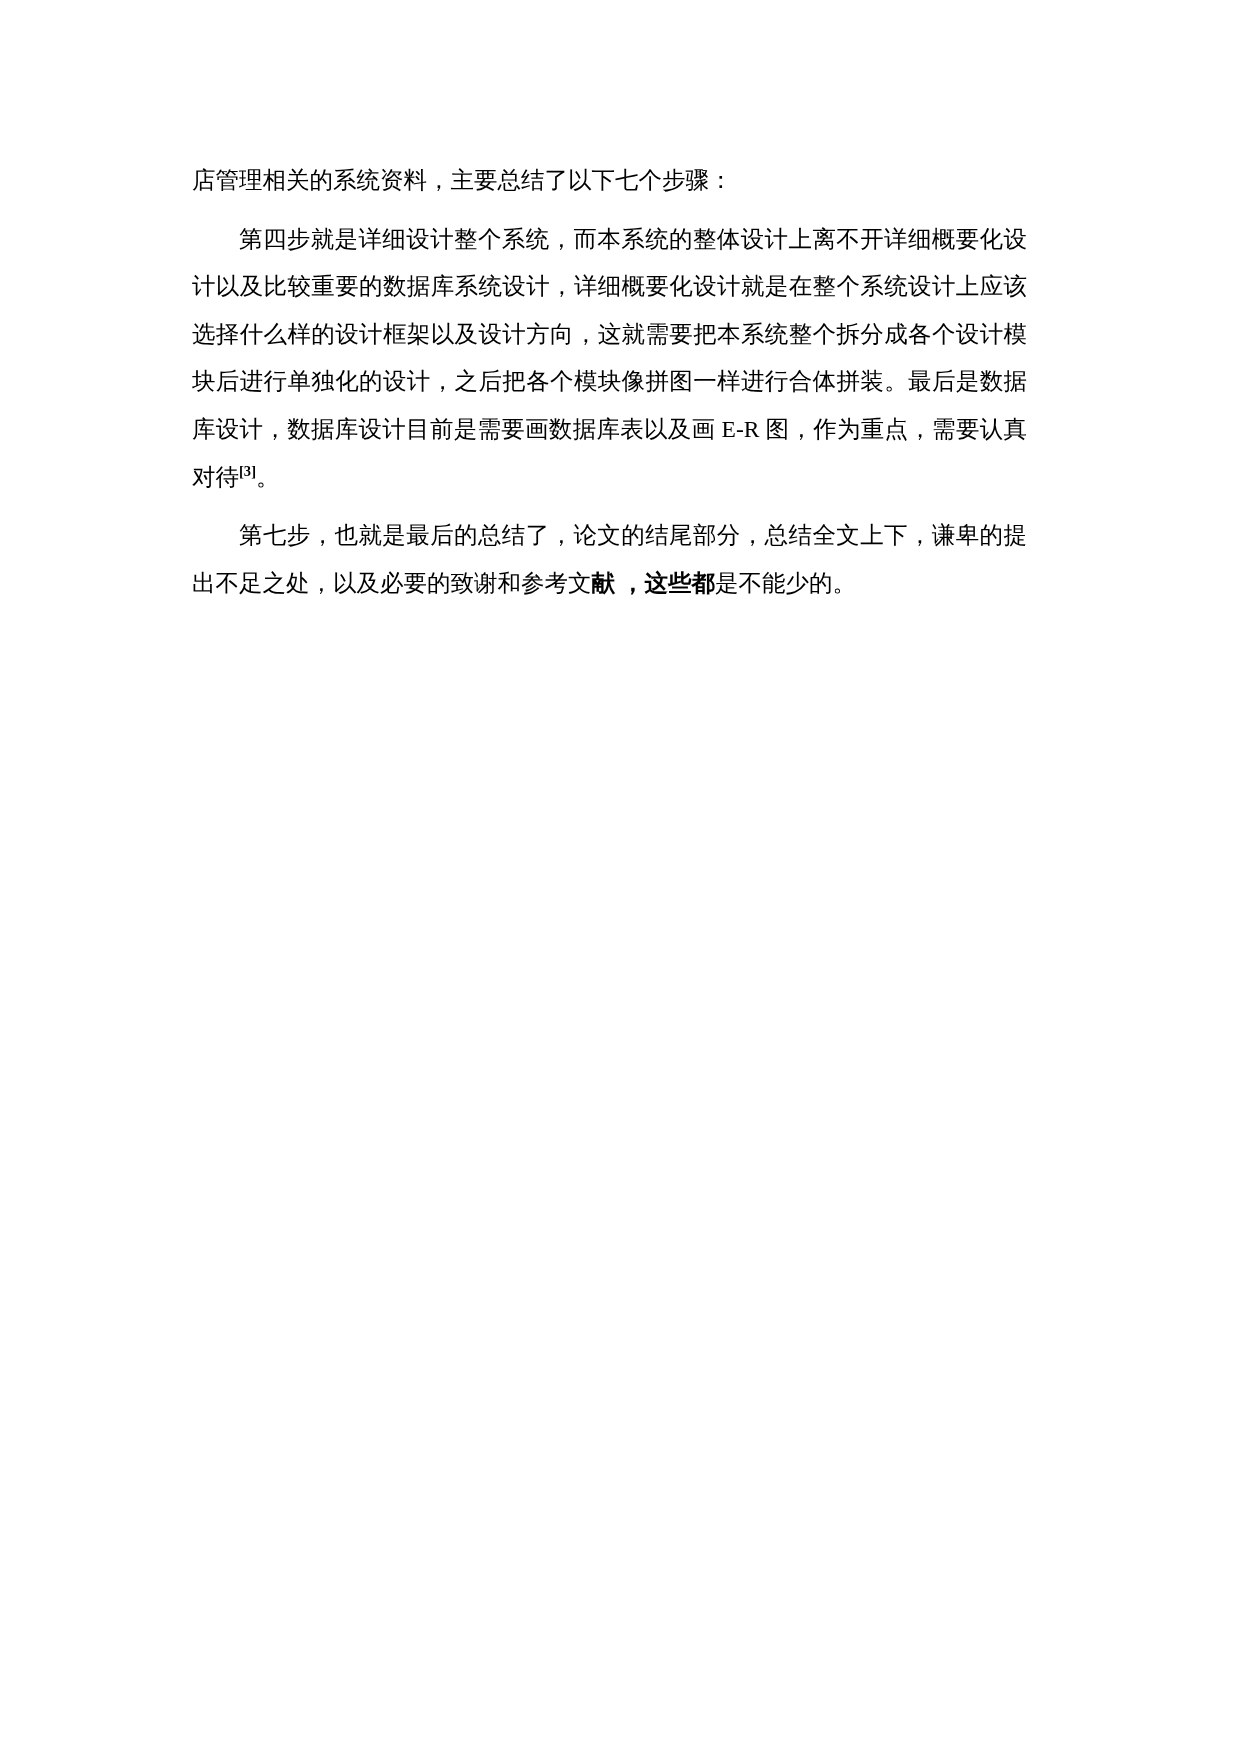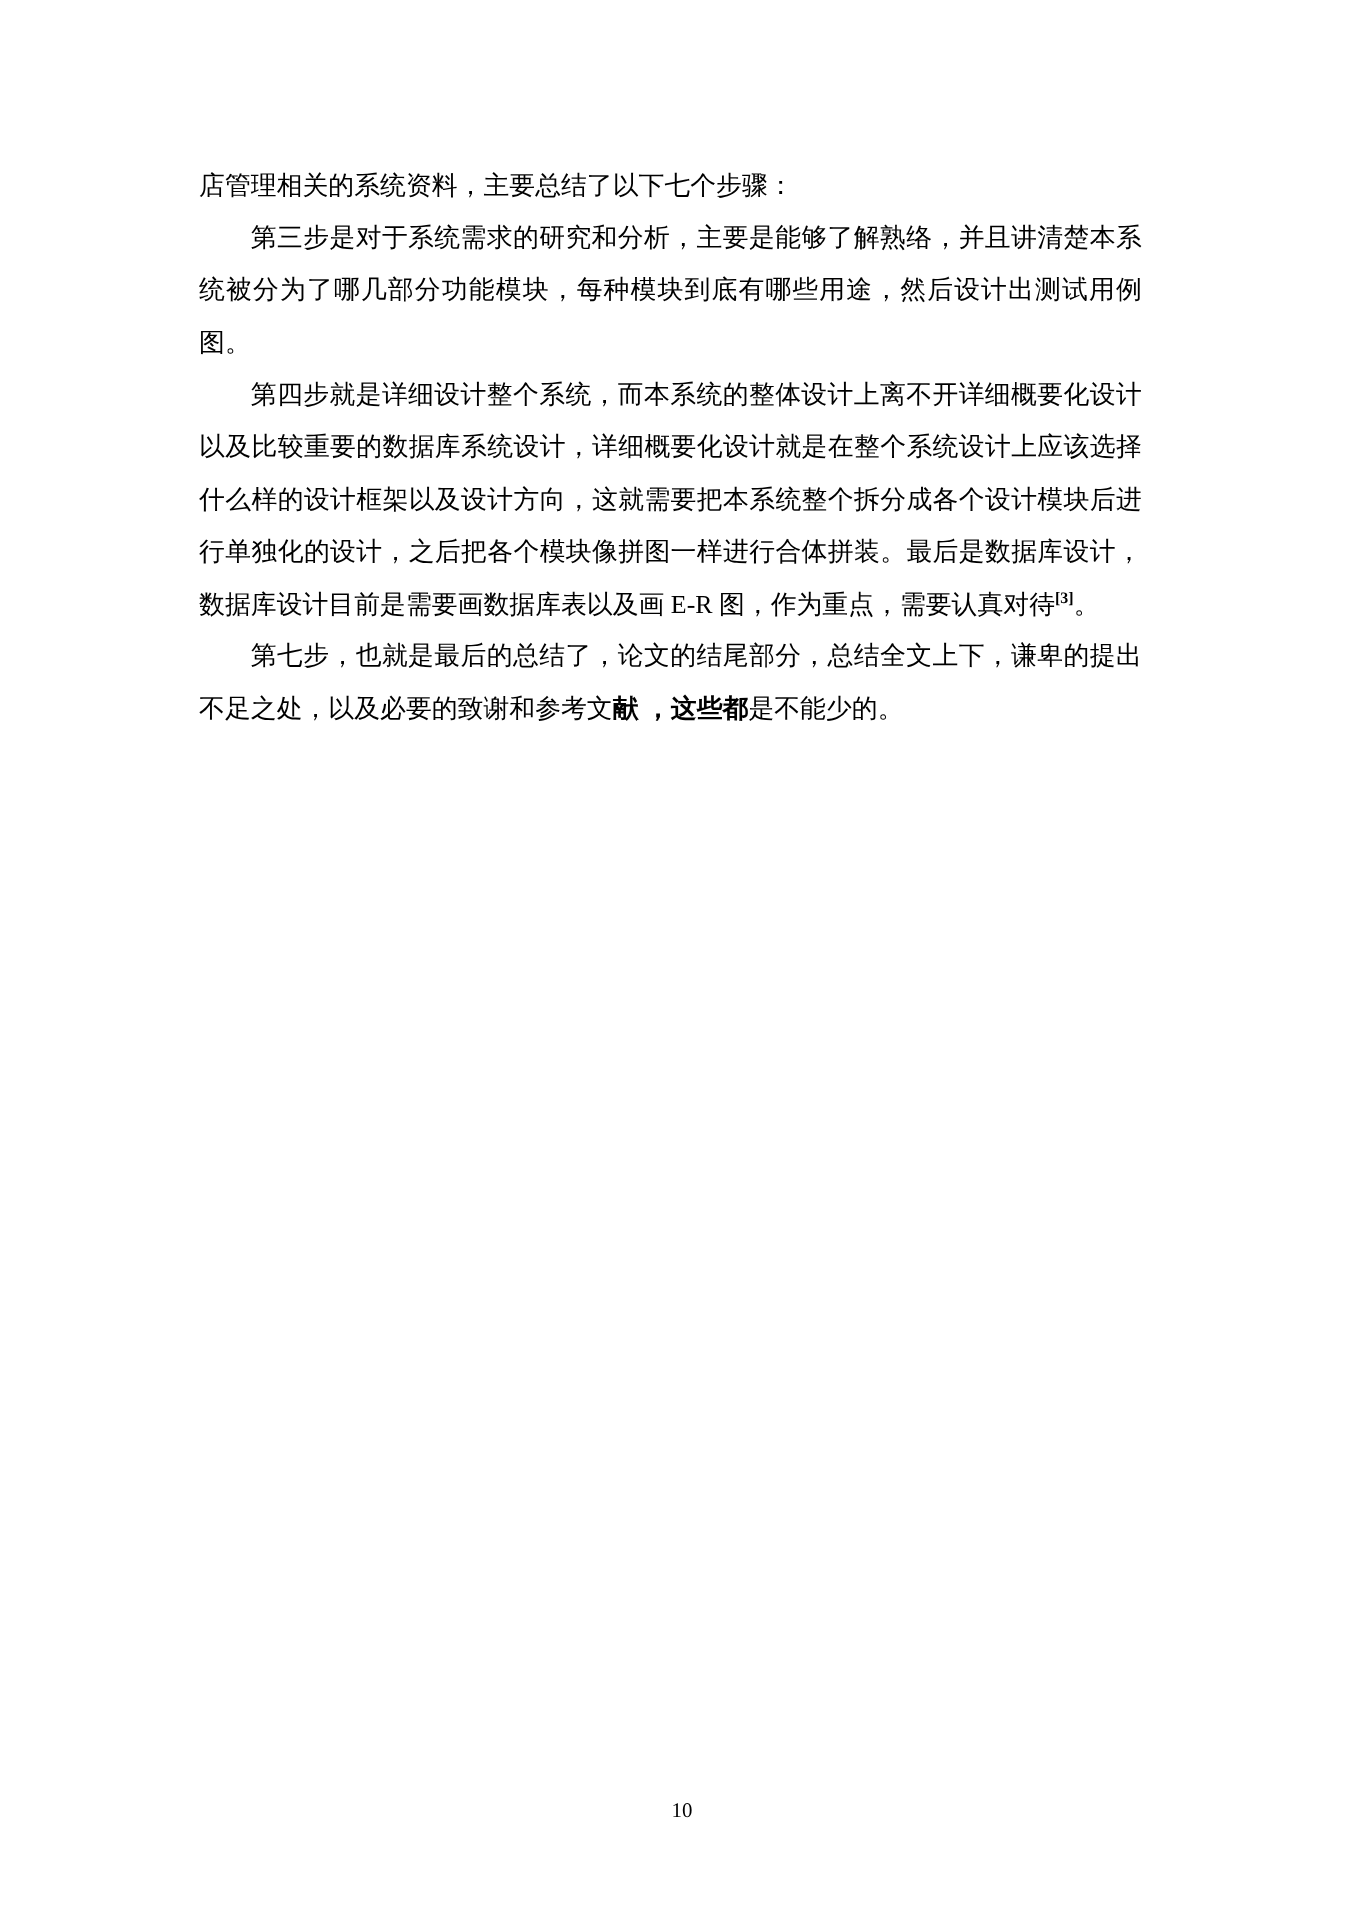--- a/index.html
+++ b/index.html
@@ -13,21 +13,21 @@
     color: #000000;
     font-family: "Liberation Serif", "DejaVu Serif", serif;
   }
   .content {
     position: absolute;
     left: 181px;
     top: 146px;
     width: 857px;
   }
   .para {
-    margin: 0;
+    margin: 11px;
     font-size: 23.5px;
     line-height: 47.6px;
     text-align: justify;
     text-justify: inter-ideograph;
     word-break: normal;
   }
   .para.indent { text-indent: 2em; }
   .superscript {
     vertical-align: super;
     font-size: 0.62em;
@@ -43,18 +43,16 @@
     text-align: center;
     font-size: 19px;
   }
 </style>
 </head>
 <body>
 
 <div class="page">
   <div class="content" id="content">
       <p class="para"><span>店管理相关的系统资料，主要总结了以下七个步骤：</span></p>
-      <p class="para indent"><span>第三步是对于系统需求的研究和分析，主要是能够了解熟络，并且讲清楚本系统被分为了哪几部分功能模块，每种模块到底有哪些用途，然后设计出测试用例图。</span></p>
       <p class="para indent"><span>第四步就是详细设计整个系统，而本系统的整体设计上离不开详细概要化设计以及比较重要的数据库系统设计，详细概要化设计就是在整个系统设计上应该选择什么样的设计框架以及设计方向，这就需要把本系统整个拆分成各个设计模块后进行单独化的设计，之后把各个模块像拼图一样进行合体拼装。最后是数据库设计，数据库设计目前是需要画数据库表以及画 E-R 图，作为重点，需要认真对待</span><span class="superscript">[3]</span><span>。</span></p>
       <p class="para indent"><span>第七步，也就是最后的总结了，论文的结尾部分，总结全文上下，谦卑的提出不足之处，以及必要的致谢和参考文</span><span class="bold">献 ，这些都</span><span>是不能少的。</span></p>
     </div>
-  <div class="page-number">10</div>
 </div>
 
 </body></html>

